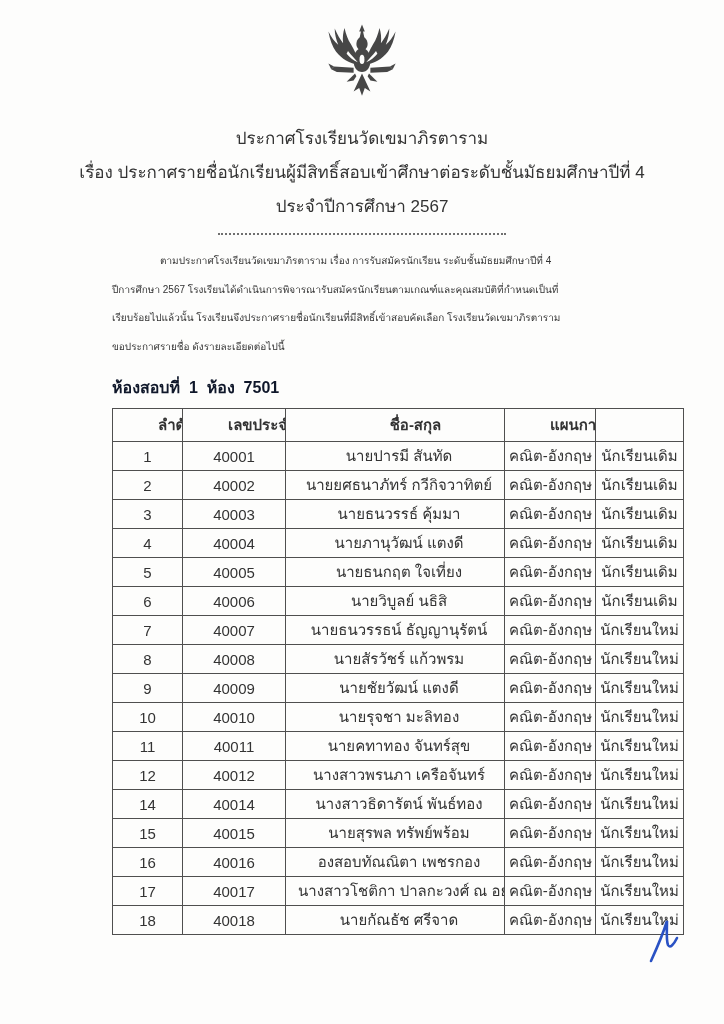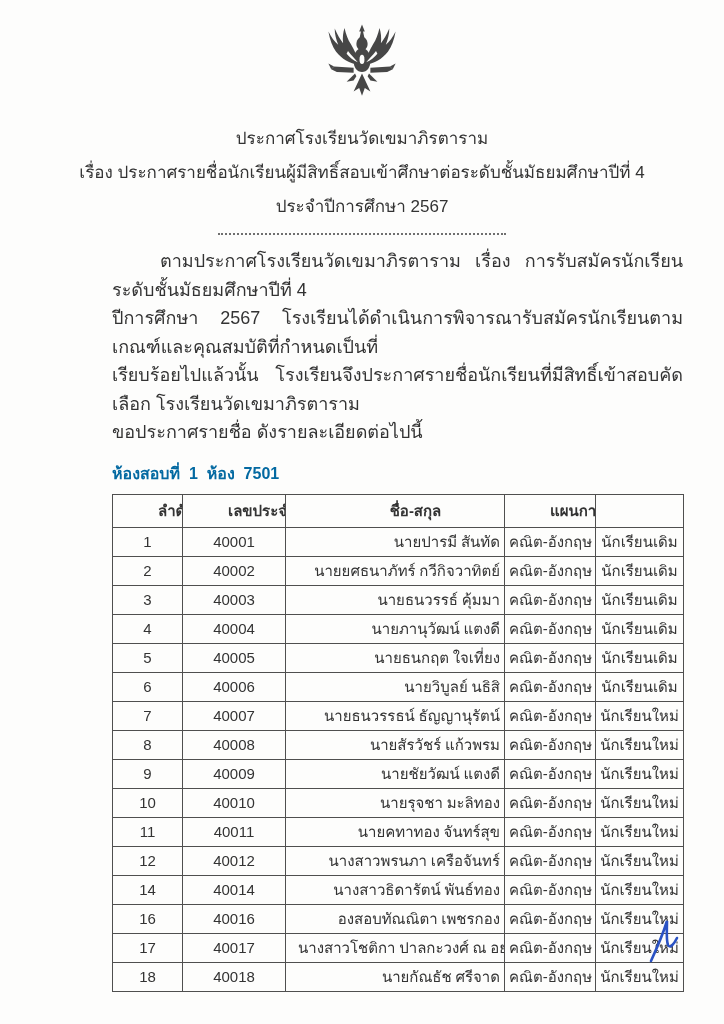--- a/index.html
+++ b/index.html
@@ -15,47 +15,47 @@
   }
   .emblem-wrap { text-align:center; padding-top:14px; height:104px; }
   .title { text-align:center; font-size:17px; line-height:34px; color:#333; }
   .title.first { margin-top:4px; }
   .dotted-rule {
     width:288px; margin:9px auto 12px auto;
     border-top:2px dotted #6f6f6f; height:0;
   }
   .body-text {
     margin:6px 41px 0 112px;
-    font-size:18px; line-height:28.5px; color:#333;
+    font-size:10px; line-height:28.5px; color:#333;
     text-align:justify;
   }
   .body-text .line { white-space:normal; }
   .body-text .line.indent { text-indent:48px; }
   .room-heading {
     margin:14px 41px 8px 112px;
-    font-size:16px; font-weight:700; color:#0369a1;
+    font-size:16px; font-weight:700; color:#0f172a;
     white-space:pre-wrap;
   }
   table.exam {
     border-collapse:collapse;
     margin-left:112px;
     width:571px;
     table-layout:fixed;
     font-size:15px; color:#333;
   }
   table.exam th, table.exam td {
     border:1px solid #4f4f4f;
     height:28px;
     padding:0 4px;
     text-align:center;
     overflow:hidden;
     white-space:nowrap;
   }
   table.exam th { font-weight:600; height:32px;padding-left:45px; }
-  table.exam td.c2 { text-align:right; padding-left:12px;font-family:Liberation Serif, serif; }
+  table.exam td.c2 { text-align:center; padding-left:12px; }
   col.w0{width:70px} col.w1{width:103px} col.w2{width:219px} col.w3{width:91px} col.w4{width:88px}
   .pen-mark { position:absolute; left:648px; top:916px; }
 </style>
 </head>
 <body>
 
 <div class="page">
 
   <div class="emblem-wrap">
     <svg viewBox="0 0 140 120" width="98" height="102" aria-hidden="true">
@@ -199,20 +199,27 @@
           <td class="c4">นักเรียนใหม่</td>
         </tr>
         <tr>
           <td class="c0">14</td>
           <td class="c1">40014</td>
           <td class="c2">นางสาวธิดารัตน์ พันธ์ทอง</td>
           <td class="c3">คณิต-อังกฤษ</td>
           <td class="c4">นักเรียนใหม่</td>
         </tr>
         <tr>
+          <td class="c0">15</td>
+          <td class="c1">40015</td>
+          <td class="c2">นายสุรพล ทรัพย์พร้อม</td>
+          <td class="c3">คณิต-อังกฤษ</td>
+          <td class="c4">นักเรียนใหม่</td>
+        </tr>
+        <tr>
           <td class="c0">16</td>
           <td class="c1">40016</td>
           <td class="c2">องสอบทัณณิตา เพชรกอง</td>
           <td class="c3">คณิต-อังกฤษ</td>
           <td class="c4">นักเรียนใหม่</td>
         </tr>
         <tr>
           <td class="c0">17</td>
           <td class="c1">40017</td>
           <td class="c2">นางสาวโชติกา ปาลกะวงศ์ ณ อยุธยา</td>

